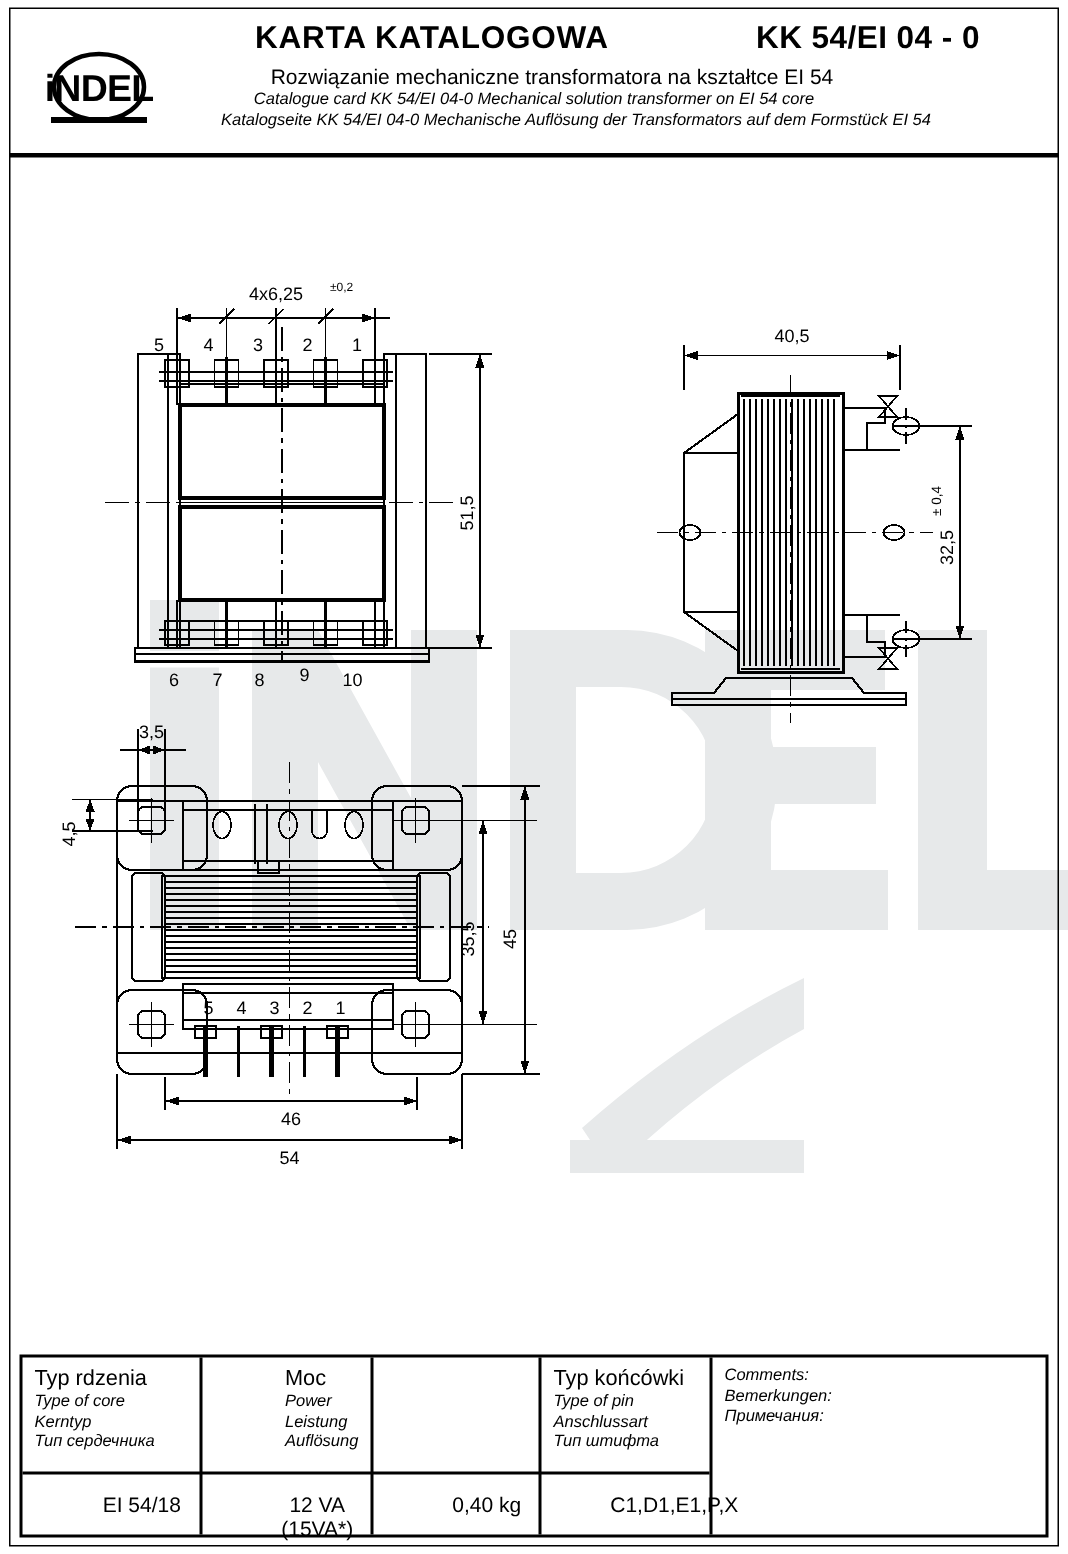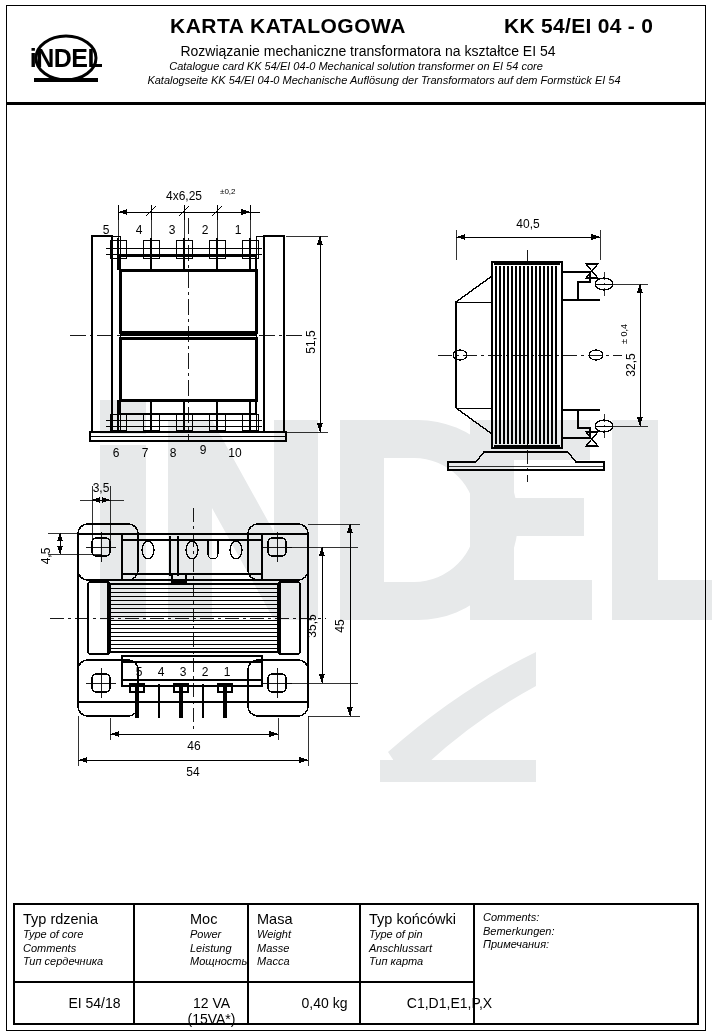--- a/index.html
+++ b/index.html
@@ -460,40 +460,34 @@
   <div class="tbl">
     <div class="vline" style="left:118px;"></div>
     <div class="vline" style="left:232px;"></div>
     <div class="vline" style="left:344px;"></div>
     <div class="vline" style="left:458px;"></div>
     <div class="hline" style="top:76px;width:458px;"></div>
 
     <div class="cell" style="left:0;top:0;width:118px;">
       <div class="pl">Typ rdzenia</div>
       <div class="it">Type of core</div>
-      <div class="it">Comments</div>
+      <div class="it">Kerntyp</div>
       <div class="it">Тип сердечника</div>
     </div>
     <div class="cell" style="left:120px;top:0;width:93px;margin-left:47px;">
       <div class="pl">Moc</div>
       <div class="it">Power</div>
       <div class="it">Leistung</div>
-      <div class="it">Мощность</div>
-    </div>
-    <div class="cell" style="left:234px;top:0;width:110px;">
-      <div class="pl">Masa</div>
-      <div class="it">Weight</div>
-      <div class="it">Masse</div>
-      <div class="it">Масса</div>
+      <div class="it">Auflösung</div>
     </div>
     <div class="cell" style="left:346px;top:0;width:112px;">
       <div class="pl">Typ końcówki</div>
       <div class="it">Type of pin</div>
       <div class="it">Anschlussart</div>
-      <div class="it">Тип карта</div>
+      <div class="it">Тип штифта</div>
     </div>
     <div class="cell" style="left:460px;top:0;width:224px;">
       <div class="it">Comments:</div>
       <div class="it">Bemerkungen:</div>
       <div class="it">Примечания:</div>
     </div>
 
     <div class="valcell" style="left:0;top:78px;width:118px;height:42px;">EI 54/18</div>
     <div class="valcell" style="left:120px;top:78px;width:112px;height:42px;">12 VA  (15VA*)</div>
     <div class="valcell" style="left:234px;top:78px;width:110px;height:42px;">0,40 kg</div>

